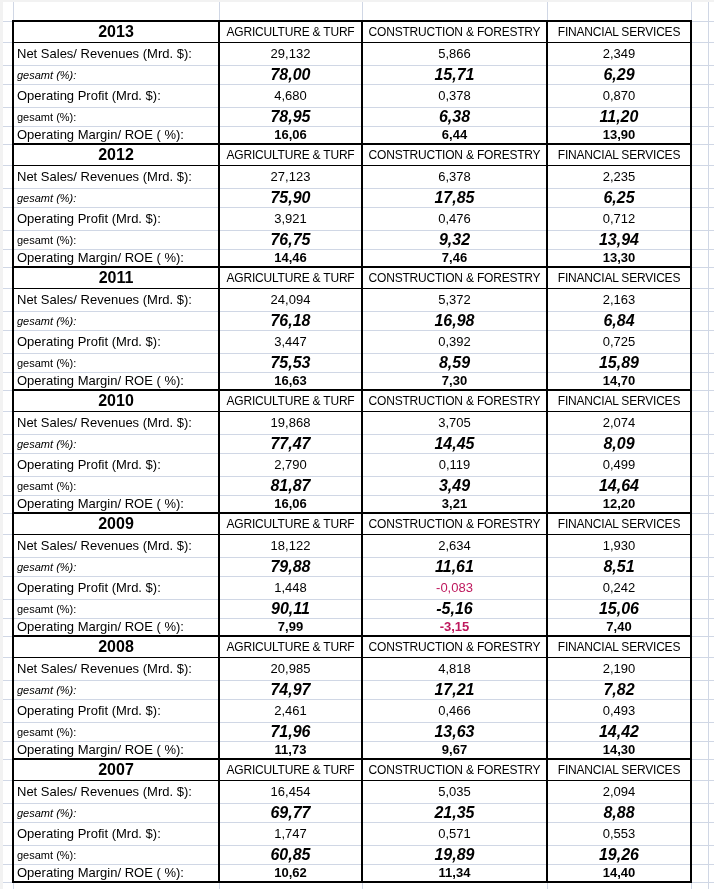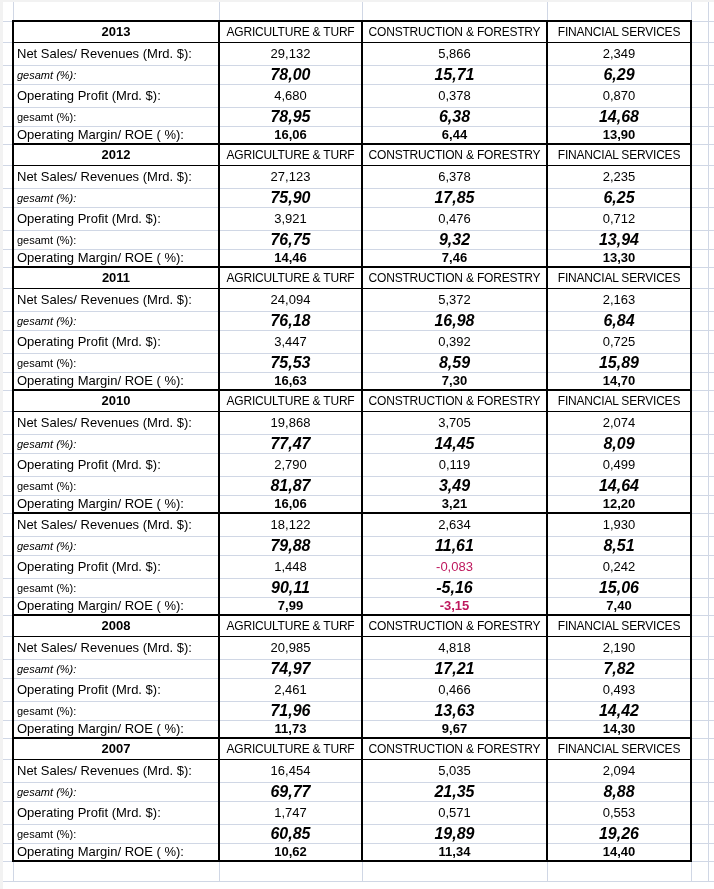--- a/index.html
+++ b/index.html
@@ -14,21 +14,21 @@
   
   td.c1{border-left:2px solid #000;}
   td.c2,td.c3,td.c4{border-left:2px solid #000;}
   td.c4{border-right:2px solid #000;}
   
   tr.r-hdr td.c{border-top:2px solid #000;border-bottom:1px solid #000;}
   
   tr.r-ns td.c,tr.r-g1 td.c,tr.r-op td.c,tr.r-g2 td.c{border-bottom:1px solid #d0d7e5;}
   
   tr.r-om td.c{border-bottom:2px solid #000;}
-  .year{font-weight:bold;font-size:13px;text-align:center;}
+  .year{font-weight:bold;font-size:16px;text-align:center;}
   .colhdr{font-size:12px;text-align:center;letter-spacing:-0.2px;}
   .lbl{font-size:13px;text-align:left;padding-left:3px;}
   .lbl-g1{font-size:11px;font-style:italic;}
   .lbl-g2{font-size:11px;}
   .val{font-size:13px;text-align:center;}
   .val-g1,.val-g2{font-size:16px;font-weight:bold;font-style:italic;}
   .val-om{font-weight:bold;}
   .neg{color:#be185d;}
   #edge-left{position:absolute;left:0;top:0;width:3px;height:889px;background:#f2f2f2;}
   #edge-top{position:absolute;left:0;top:0;width:714px;height:2px;background:#f2f2f2;}
@@ -91,21 +91,21 @@
           <td class="c c3 val val-op">0,378</td>
           <td class="c c4 val val-op">0,870</td>
           <td class="m"></td>
           <td class="m mlast"></td>
         </tr>
         <tr class="r-g2 h18">
           <td class="m"></td>
           <td class="c c1 lbl lbl-g2">gesamt (%):</td>
           <td class="c c2 val val-g2">78,95</td>
           <td class="c c3 val val-g2">6,38</td>
-          <td class="c c4 val val-g2">14,68</td>
+          <td class="c c4 val val-g2">11,20</td>
           <td class="m"></td>
           <td class="m mlast"></td>
         </tr>
         <tr class="r-om h18">
           <td class="m"></td>
           <td class="c c1 lbl lbl-om">Operating Margin/ ROE ( %):</td>
           <td class="c c2 val val-om">16,06</td>
           <td class="c c3 val val-om">6,44</td>
           <td class="c c4 val val-om">13,90</td>
           <td class="m"></td>
@@ -263,20 +263,29 @@
           <td class="c c4 val val-g2">14,64</td>
           <td class="m"></td>
           <td class="m mlast"></td>
         </tr>
         <tr class="r-om h18">
           <td class="m"></td>
           <td class="c c1 lbl lbl-om">Operating Margin/ ROE ( %):</td>
           <td class="c c2 val val-om">16,06</td>
           <td class="c c3 val val-om">3,21</td>
           <td class="c c4 val val-om">12,20</td>
+          <td class="m"></td>
+          <td class="m mlast"></td>
+        </tr>
+        <tr class="r-hdr h21">
+          <td class="m"></td>
+          <td class="c c1 year">2009</td>
+          <td class="c c2 colhdr">AGRICULTURE &amp; TURF</td>
+          <td class="c c3 colhdr">CONSTRUCTION &amp; FORESTRY</td>
+          <td class="c c4 colhdr">FINANCIAL SERVICES</td>
           <td class="m"></td>
           <td class="m mlast"></td>
         </tr>
         <tr class="r-ns h23">
           <td class="m"></td>
           <td class="c c1 lbl lbl-ns">Net Sales/ Revenues (Mrd. $):</td>
           <td class="c c2 val val-ns">18,122</td>
           <td class="c c3 val val-ns">2,634</td>
           <td class="c c4 val val-ns">1,930</td>
           <td class="m"></td>

